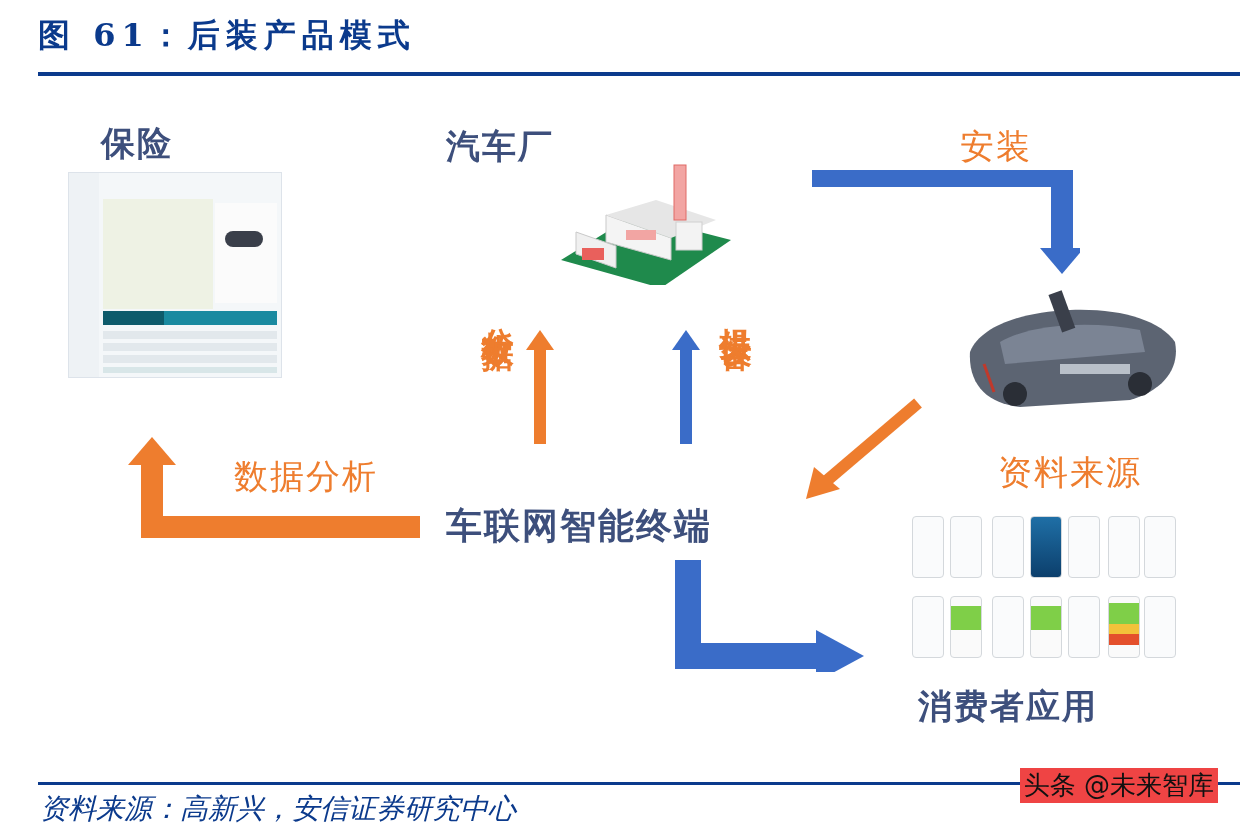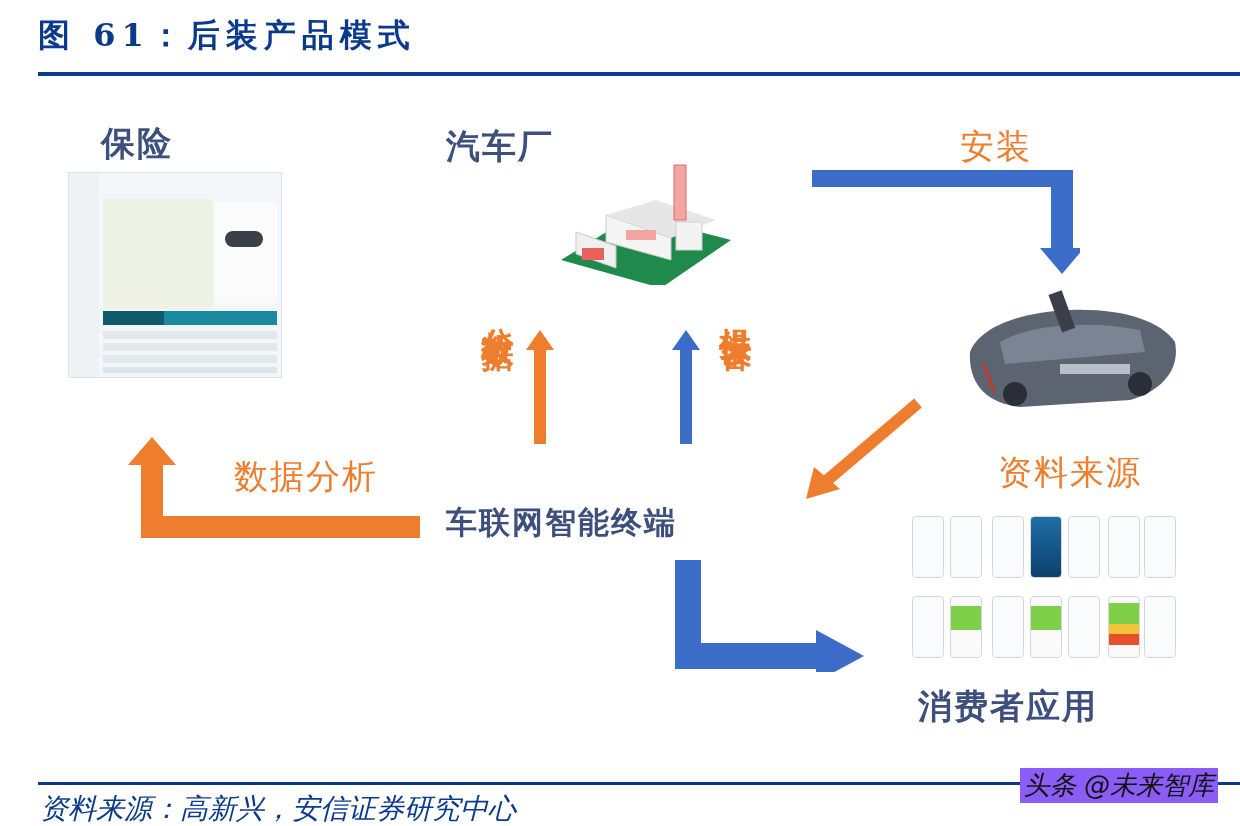--- a/index.html
+++ b/index.html
@@ -7,21 +7,21 @@
          font-family:"DejaVu Sans","Liberation Sans",sans-serif; }
   .abs { position:absolute; }
   .fig-title { left:38px; top:14px; font-size:32px; font-weight:bold; color:#0b3a8c; letter-spacing:6px;
                font-family:"DejaVu Serif","Liberation Serif",serif; }
   .rule { height:4px; background:#0b3a8c; }
   .label-blue { color:#3d4f7c; font-weight:bold; font-size:34px; letter-spacing:2px; }
   .label-orange { color:#ee7d2e; font-weight:normal; font-size:34px; letter-spacing:2px; }
   .vert { writing-mode:vertical-rl; text-orientation:upright; font-size:32px; font-weight:bold; letter-spacing:4px; }
   .source { left:40px; top:790px; font-size:28px; color:#0b3a8c; font-style:italic;
             font-family:"DejaVu Serif","Liberation Serif",serif; }
-  .watermark { right:22px; top:768px; font-size:26px; color:#111; background:#8b5cf6; padding:0 4px;font-style:italic; }
+  .watermark { right:22px; top:768px; font-size:26px; color:#111; background:#ef4444; padding:0 4px; }
   
   .ins { left:68px; top:172px; width:212px; height:204px; border:1px solid #dde3ea; background:#f4f7f9; }
   .ins .side { position:absolute; left:0; top:0; width:30px; height:100%; background:#eef2f5; }
   .ins .map { position:absolute; left:34px; top:26px; width:110px; height:110px; background:#eef2e4; }
   .ins .panel { position:absolute; left:146px; top:30px; width:62px; height:100px; background:#fbfbfb; }
   .ins .carpill { position:absolute; left:156px; top:58px; width:38px; height:16px; border-radius:8px; background:#3a3f4a; }
   .ins .bar1 { position:absolute; left:34px; top:138px; width:174px; height:14px; background:linear-gradient(90deg,#0e5b6b 35%,#1a8aa0 35%); }
   .ins .row { position:absolute; left:34px; width:174px; height:8px; background:#e2e8ec; }
   
   .factory { left:556px; top:160px; width:175px; height:125px; }
@@ -88,21 +88,21 @@
   <rect x="8" y="18" width="12" height="96" fill="#3a6cc8"></rect>
 </svg>
 <div class="abs vert" style="left:714px; top:302px; color:#ee7d2e;">提供设备</div>
 
 <svg class="abs" style="left:126px; top:435px;" width="300" height="110">
   <path d="M294,92 H26 V26" fill="none" stroke="#ee7d2e" stroke-width="22"></path>
   <polygon points="2,30 50,30 26,2" fill="#ee7d2e"></polygon>
 </svg>
 <div class="abs label-orange" style="left:234px; top:454px;text-align:right;">数据分析</div>
 
-<div class="abs label-blue" style="left:446px; top:502px; font-size:31px;text-align:center;">车联网智能终端</div>
+<div class="abs label-blue" style="left:446px; top:502px; font-size:36px;text-align:center;">车联网智能终端</div>
 
 <svg class="abs" style="left:800px; top:395px;" width="130" height="110">
   <line x1="118" y1="8" x2="24" y2="88" stroke="#ee7d2e" stroke-width="12"></line>
   <polygon points="6,104 14,72 40,94" fill="#ee7d2e"></polygon>
 </svg>
 <div class="abs label-orange" style="left:998px; top:450px;">资料来源</div>
 
 <svg class="abs" style="left:674px; top:558px;" width="190" height="114">
   <path d="M14,2 V98 H146" fill="none" stroke="#3a6cc8" stroke-width="26"></path>
   <polygon points="142,72 190,98 142,124" fill="#3a6cc8"></polygon>

